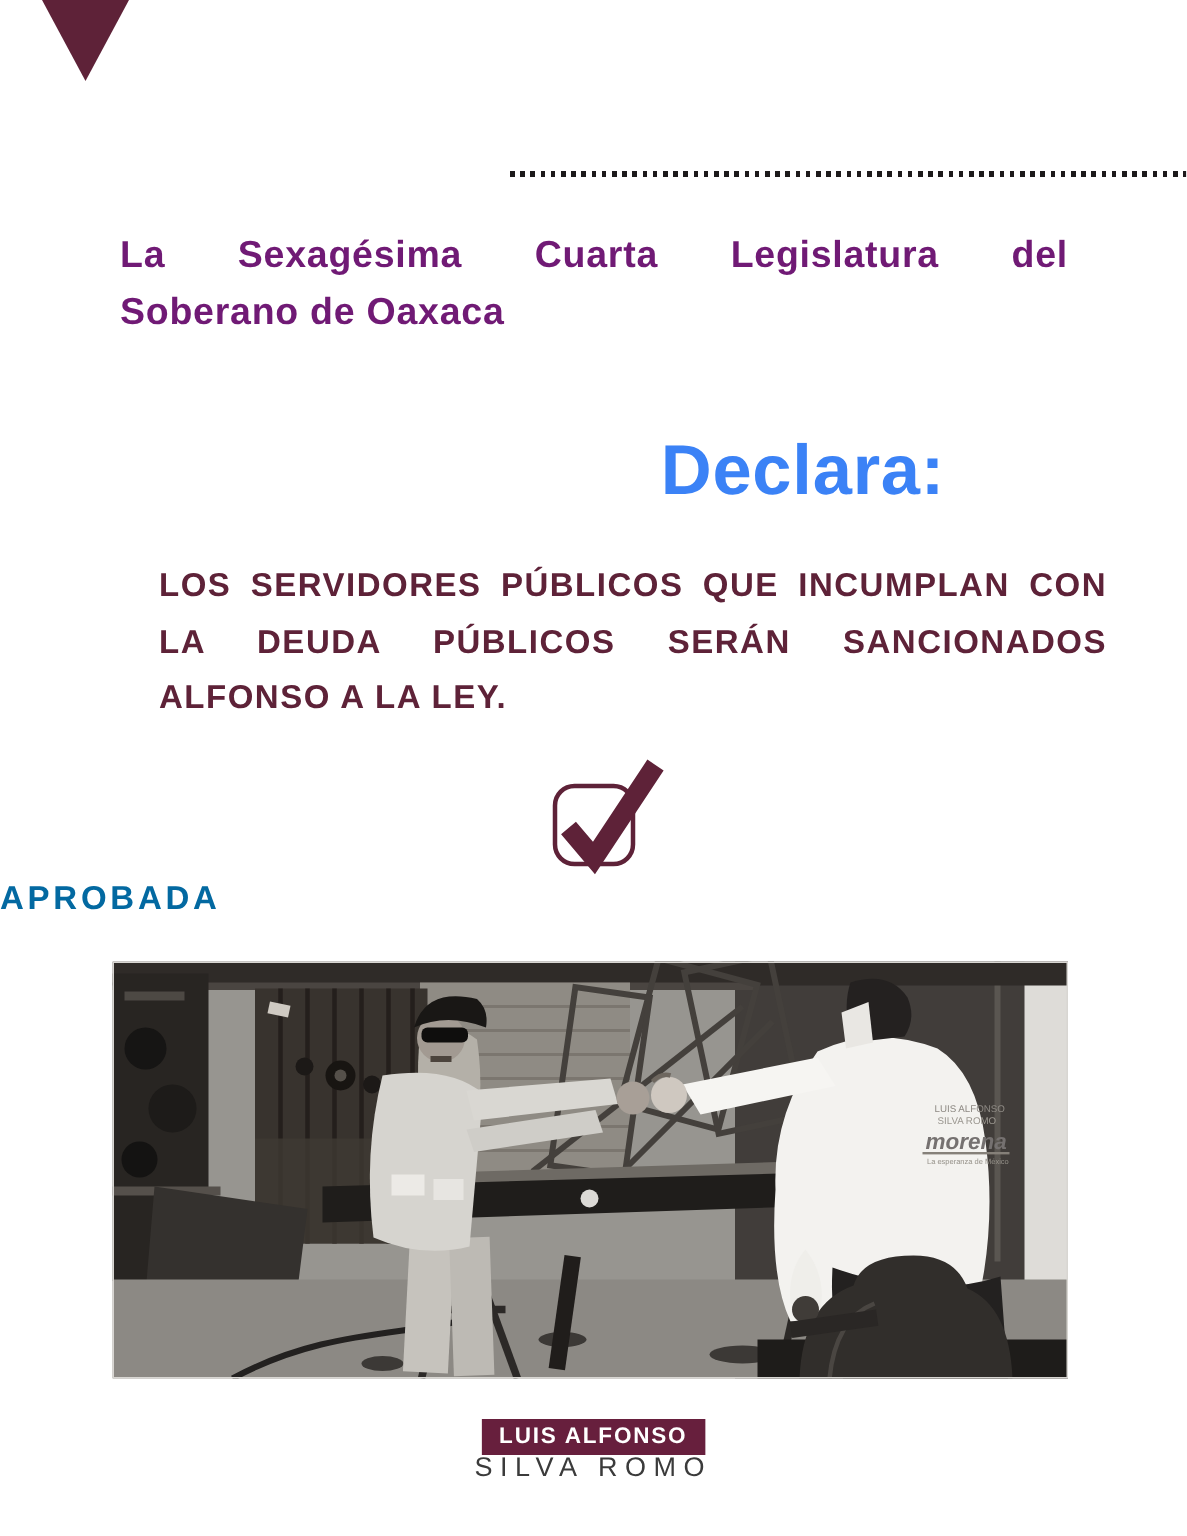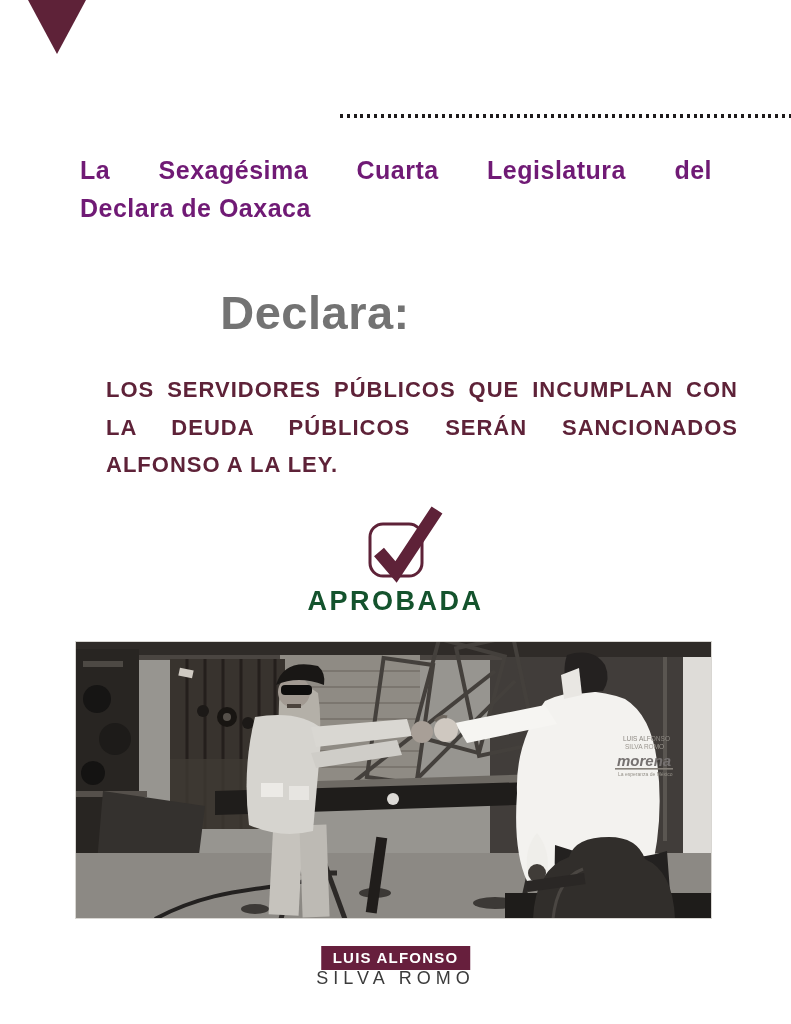--- a/index.html
+++ b/index.html
@@ -14,33 +14,33 @@
     position:absolute; left:340px; top:114px; width:451px; height:4px;
     background:repeating-linear-gradient(to right,#1d1a1b 0 3px,transparent 3px 6.8px);
   }
   .intro { position:absolute; left:80px; top:151px; width:632px; color:#701a75; }
   .intro .line {
     font-size:25px; font-weight:700; line-height:38px; letter-spacing:.5px;
     text-align:justify; text-align-last:justify; white-space:nowrap;
   }
   .intro .line.last { text-align-last:left; }
   .declara {
-    position:absolute; left:0; top:285px; width:630px; text-align:center;
-    color:#737373; font-size:47px; font-weight:800; letter-spacing:.5px;
+    position:absolute; left:0; top:285px; width:630px; text-align:right;
+    color:#3b82f6; font-size:47px; font-weight:800; letter-spacing:.5px;
   }
   .caps { position:absolute; left:80px; top:371px; width:632px; color:#5e2238;margin-left:26px; }
   .caps .line {
     font-size:22px; font-weight:700; line-height:37.5px; letter-spacing:1px;
     text-align:justify; text-align-last:justify; white-space:nowrap;
   }
   .caps .line.last { text-align-last:left; }
   .check-wrap { position:absolute; left:350px; top:503px; width:100px; height:85px; }
   .aprobada {
-    position:absolute; left:0; top:586px; width:791px; text-align:center;
-    color:#14532d; font-size:27px; font-weight:800; letter-spacing:2.5px;
+    position:absolute; left:0; top:586px; width:791px; 
+    color:#0369a1; font-size:22px; font-weight:800; letter-spacing:2.5px;
   }
   .photo { position:absolute; left:75px; top:641px; width:637px; height:278px; }
   .footer-primary {
     position:absolute; left:50%; transform:translateX(-50%); top:946px;
     background:#671f3d; color:#ffffff; font-size:15px; font-weight:700;
     letter-spacing:1.2px; padding:3px 12px 4px 12px; white-space:nowrap;
   }
   .footer-secondary {
     position:absolute; left:0; top:968px; width:791px; text-align:center;
     color:#3b3b3b; font-size:18px; font-weight:400; letter-spacing:5px;
@@ -53,21 +53,21 @@
 <div class="canvas">
 
   <svg class="corner-tri" width="100" height="60" viewBox="0 0 100 60">
     <polygon points="28,0 86,0 57,54" fill="#5e2238"></polygon>
   </svg>
 
   <div class="dotted-line"></div>
 
   <div class="intro">
     <div class="line">La Sexagésima Cuarta Legislatura del</div>
-    <div class="line last">Declara de Oaxaca</div>
+    <div class="line last">Soberano de Oaxaca</div>
   </div>
 
   <div class="declara">Declara:</div>
 
   <div class="caps">
     <div class="line">LOS SERVIDORES PÚBLICOS QUE INCUMPLAN CON</div>
     <div class="line">LA DEUDA PÚBLICOS SERÁN SANCIONADOS</div>
     <div class="line last">ALFONSO A LA LEY.</div>
   </div>
 

